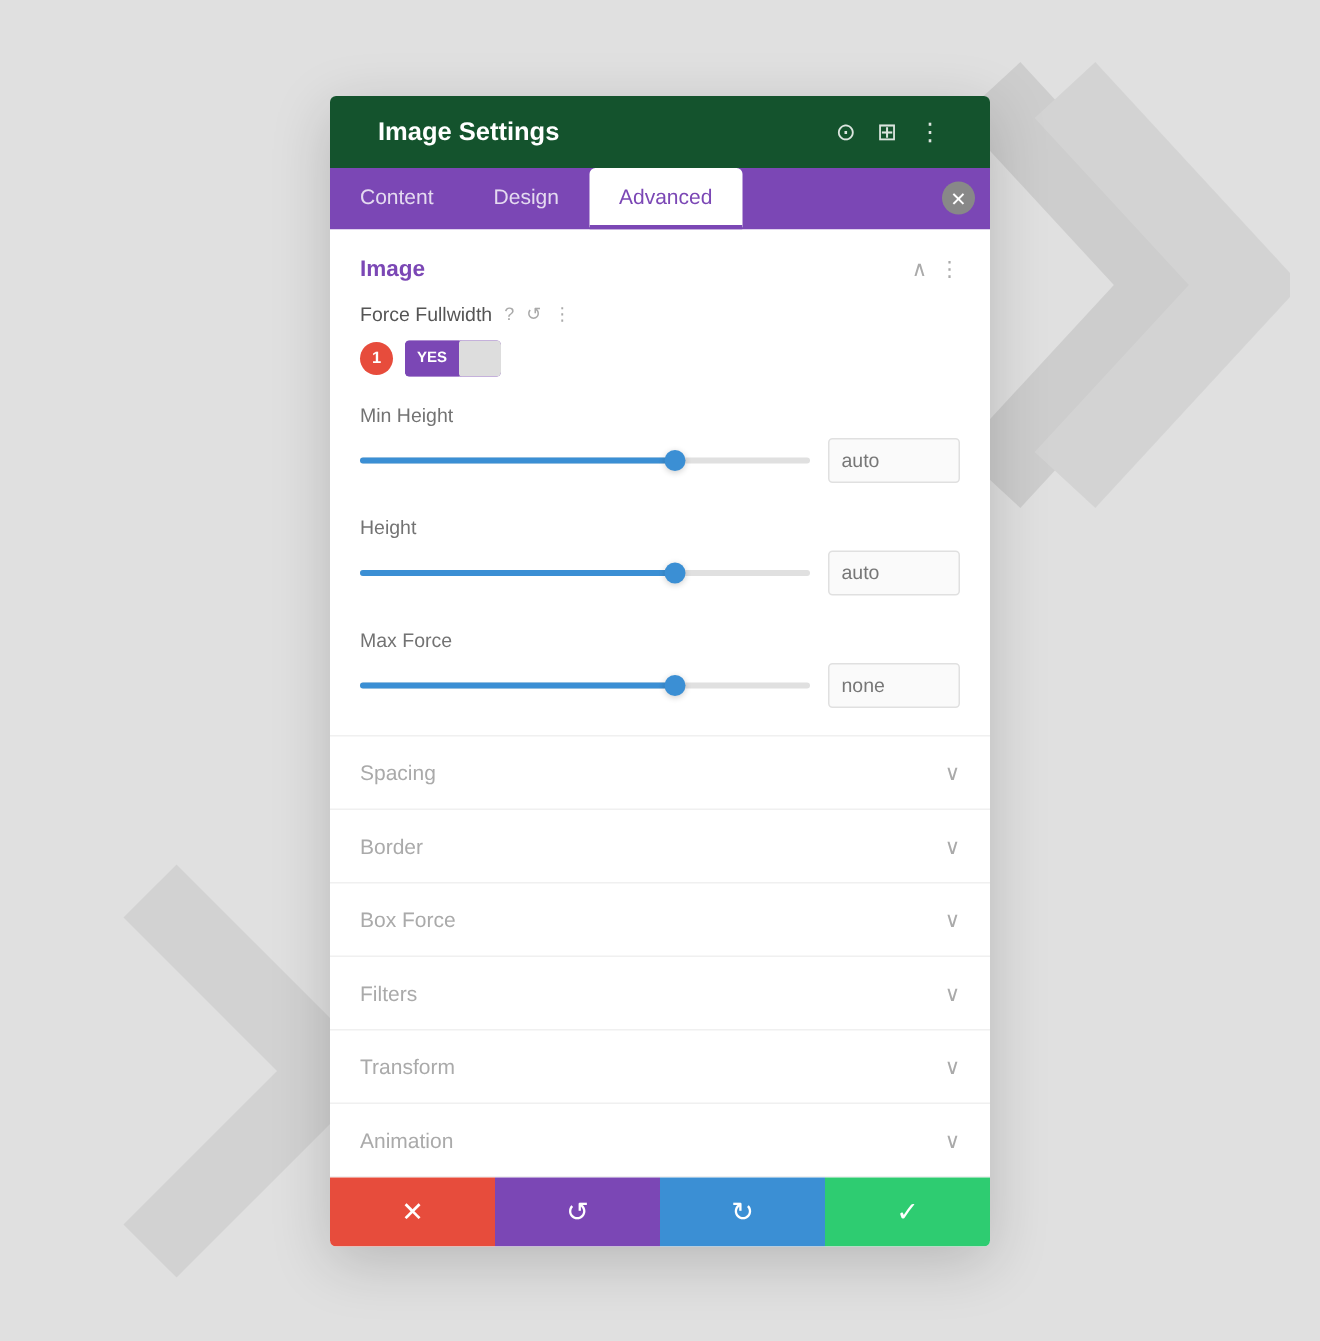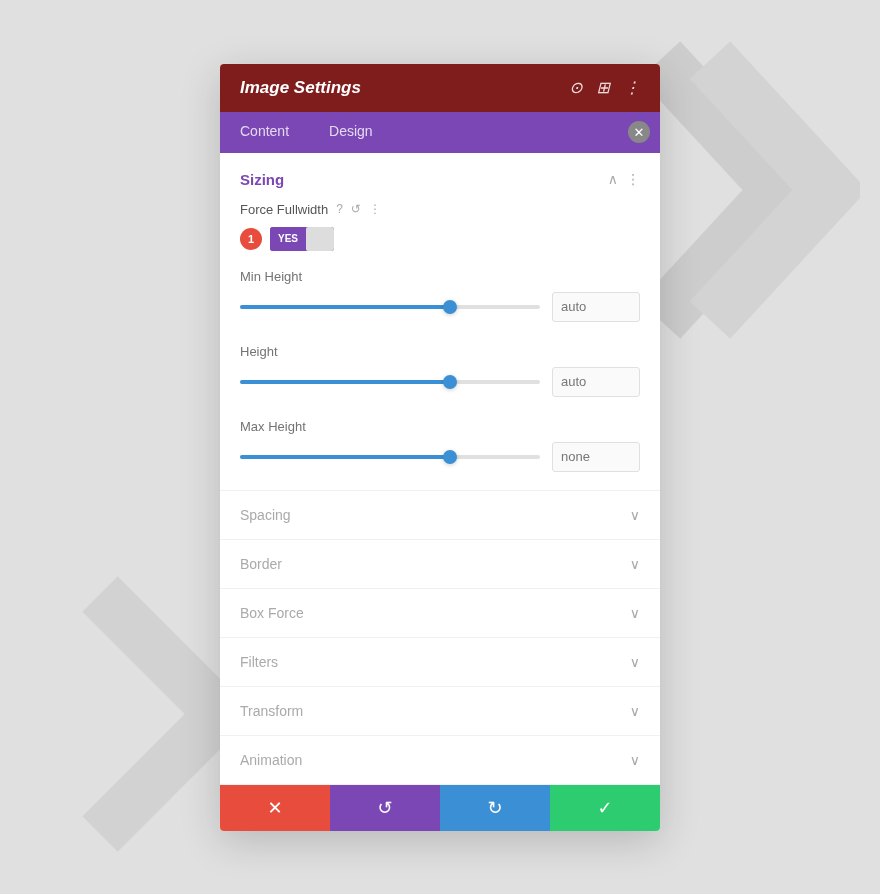--- a/index.html
+++ b/index.html
@@ -20,26 +20,25 @@
       background: #fff;
       border-radius: 4px;
       box-shadow: 0 10px 40px rgba(0,0,0,0.18);
       overflow: hidden;
       position: relative;
       z-index: 10;
     }
 
     
     .modal-header {
-      background: #7f1d1d;
-      padding: 14px 20px;
+      background: #14532d;
+      padding: 14px 32px;
       display: flex;
       align-items: center;
       justify-content: space-between;
-      font-style: italic;
     }
     .modal-title {
       color: #fff;
       font-size: 17px;
       font-weight: 600;
     }
     .header-icons {
       display: flex;
       gap: 14px;
       align-items: center;
@@ -306,30 +305,31 @@
     <div class="header-icons">
       <span class="header-icon">⊙</span>
       <span class="header-icon">⊞</span>
       <span class="header-icon">⋮</span>
     </div>
   </div>
 
   <div class="modal-tabs">
     <div class="tab">Content</div>
     <div class="tab">Design</div>
+    <div class="tab active">Advanced</div>
     <div class="tab-close">
       <span style="background:#888;border-radius:50%;width:22px;height:22px;display:flex;align-items:center;justify-content:center;font-size:13px;color:#fff;">✕</span>
     </div>
   </div>
 
   <div class="modal-body">
 
     <div class="section">
       <div class="section-header">
-        <span class="section-title">Sizing</span>
+        <span class="section-title">Image</span>
         <div class="section-header-icons">
           <span class="section-icon">∧</span>
           <span class="section-icon">⋮</span>
         </div>
       </div>
 
       <div class="section-body">
 
         <div class="field-label-row">
           <span class="field-label">Force Fullwidth</span>
@@ -366,21 +366,21 @@
               <div class="slider-track">
                 <div class="slider-fill" style="width:70%"></div>
                 <div class="slider-thumb" style="left:calc(70% - 7px)"></div>
               </div>
             </div>
             <div class="slider-value">auto</div>
           </div>
         </div>
 
         <div class="slider-field">
-          <div class="slider-field-label">Max Height</div>
+          <div class="slider-field-label">Max Force</div>
           <div class="slider-row">
             <div class="slider-track-wrap">
               <div class="slider-track">
                 <div class="slider-fill" style="width:70%"></div>
                 <div class="slider-thumb" style="left:calc(70% - 7px)"></div>
               </div>
             </div>
             <div class="slider-value">none</div>
           </div>
         </div>

